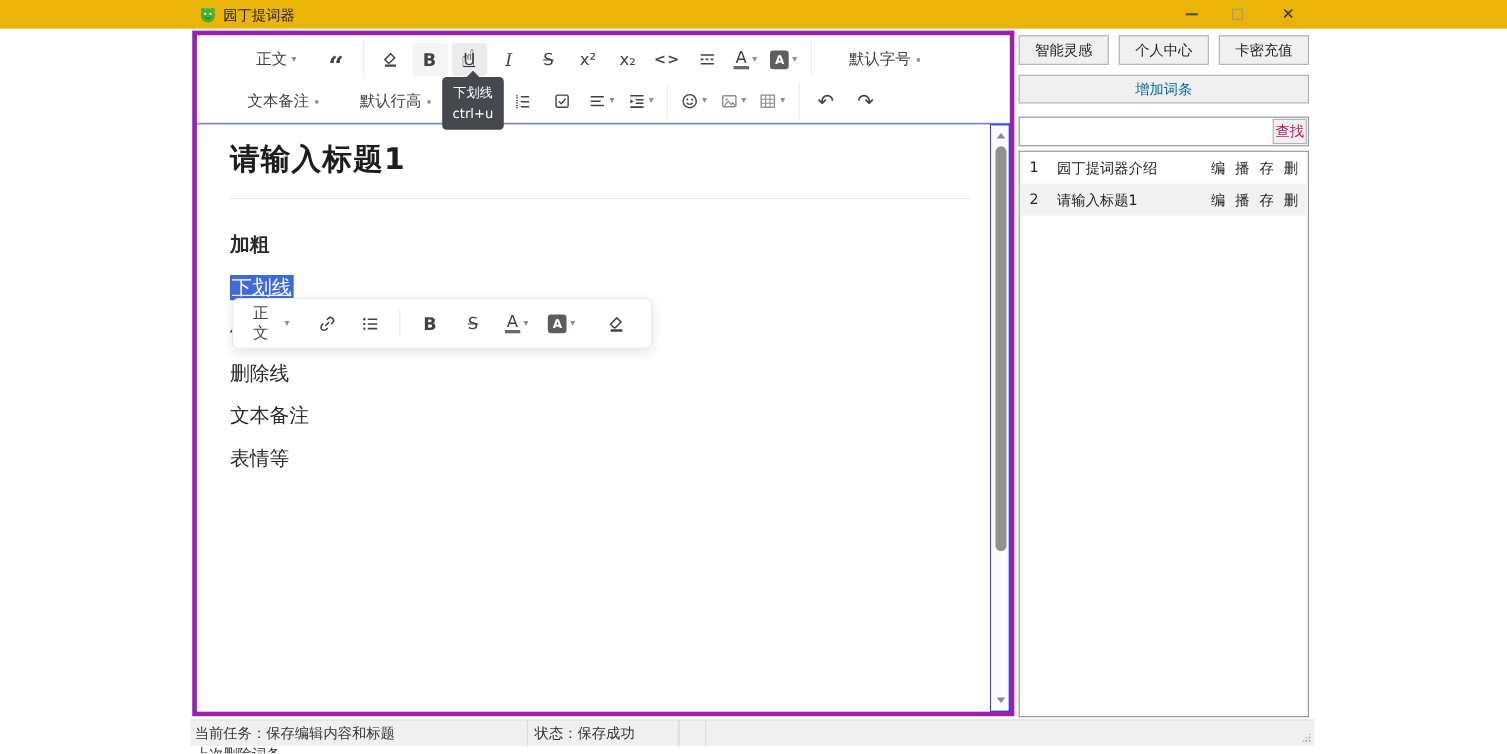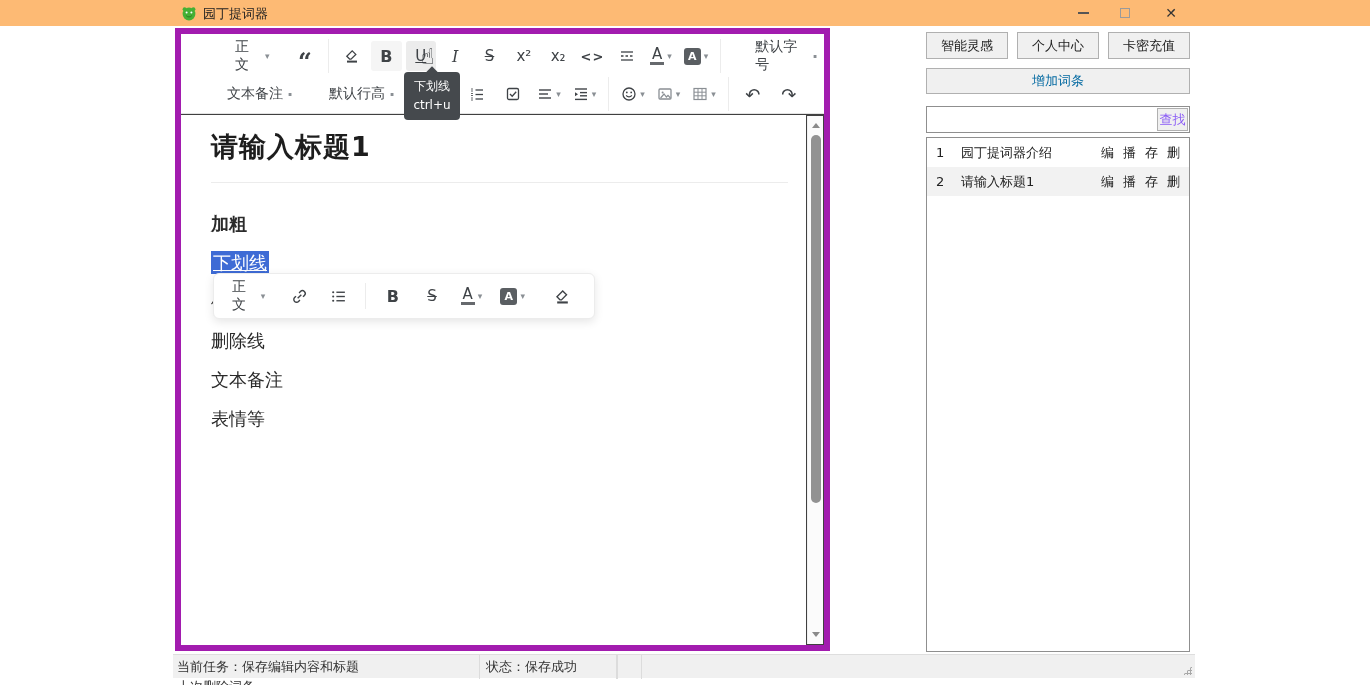--- a/index.html
+++ b/index.html
@@ -1,29 +1,29 @@
 <!DOCTYPE html>
 <html><head>
 <meta charset="utf-8">
 <style>
   * { box-sizing: border-box; margin: 0; padding: 0; }
   body { background:#fff; font-family:"DejaVu Sans","Liberation Sans",sans-serif; }
   .canvas { position:relative; width:1370px; height:685px; background:#fff; overflow:hidden; color:#333; }
 
   
-  .titlebar { position:absolute; left:0; top:0; width:100%; height:26px; background:#fdba74; }
+  .titlebar { position:absolute; left:0; top:0; width:100%; height:26px; background:#eab308; }
   .app-icon { position:absolute; left:181px; top:5px; width:16px; height:16px; }
   .app-title { position:absolute; left:203px; top:5px; font-size:13px; color:#222; }
   .win-btn { position:absolute; top:0; width:34px; height:25px; display:flex; align-items:center; justify-content:center; color:#444; }
   .btn-min { left:1066px; } .btn-max { left:1108px; } .btn-close { left:1154px; font-size:14px; color:#333; }
   .min-glyph { width:11px; height:0; border-top:2px solid #555; }
   .max-glyph { width:10px; height:10px; border:1px solid #9a9a9a; }
 
   
-  .editor-panel { position:absolute; left:175px; top:28px; width:655px; height:623px; border:6px solid #a21caf; background:#404040; }
+  .editor-panel { position:absolute; left:175px; top:28px; width:747px; height:623px; border:4px solid #a21caf; background:#1d4ed8; }
   .toolbar { position:relative; height:80px; border-bottom:1px solid #e3e3e3; background:#fff; }
   .trow { display:flex; align-items:center; height:40px; }
   .row1 { padding-left:48px; padding-top:4px; }
   .row2 { padding-left:40px; }
   .tbtn { width:32px; height:30px; margin:0 2px; display:flex; align-items:center; justify-content:center; color:#3f4347; font-size:15px; border-radius:3px; position:relative; }
   .tbtn.wide { width:auto; padding:0 4px; }
   .hover-bg-light { background:#f5f5f5; }
   .hover-bg { background:#ececec; }
   .drop { height:30px; padding:0 6px; display:flex; align-items:center; gap:4px; font-size:14px; color:#3f4347; }
   .drop::after { content:"▾"; font-size:9px; color:#8a8f94; }
@@ -71,21 +71,21 @@
   .tri-down { width:0; height:0; border-left:4px solid transparent; border-right:4px solid transparent; border-top:5px solid #8a8a8a; }
   .sb-thumb { position:absolute; left:3px; top:19px; width:10px; height:368px; background:#929292; border-radius:6px; }
 
   
   .sidebar { position:absolute; left:926px; top:28px; width:264px; height:623px; background:#fff; }
   .side-top { display:flex; gap:9px; margin-top:4px; }
   .side-btn { flex:1; height:27px; background:#f0f0f0; border:1px solid #b0b0b0; font-size:13px; color:#222; display:flex; align-items:center; justify-content:center; }
   .add-btn { width:100%; height:26px; margin-top:9px; background:#f0f0f0; border:1px solid #b0b0b0; font-size:13px; color:#0369a1; display:flex; align-items:center; justify-content:center; }
   .search-row { position:relative; margin-top:12px; height:27px; border:1px solid #8f8f8f; background:#fff; }
   .search-input { position:absolute; left:0; top:0; width:100%; height:100%; border:none; outline:none; font-size:13px; padding:0 36px 0 6px; background:transparent; }
-  .find-btn { position:absolute; right:1px; top:1px; bottom:1px; width:31px; background:#f0f0f0; border:1px solid #b0b0b0; font-size:13px; color:#8b5cf6; display:flex; align-items:center; justify-content:center; }
+  .find-btn { position:absolute; right:1px; top:1px; bottom:1px; width:31px; background:#f0f0f0; border:1px solid #b0b0b0; font-size:13px; color:#be185d; display:flex; align-items:center; justify-content:center; }
   .entry-list { margin-top:4px; height:515px; border:1px solid #8f8f8f; background:#fff; overflow:hidden; }
   .entry { height:29px; display:flex; align-items:center; font-size:13px; color:#222; padding:0 9px; }
   .entry.alt { background:#f2f2f2; }
   .e-index { width:25px; }
   .e-title { flex:1; }
   .e-actions { display:flex; gap:9px; }
   .e-act { color:#222; }
 
   
   .statusbar { position:absolute; left:173px; top:654px; width:1022px; height:24px; background:#f0f0f0; border-top:1px solid #dedede; display:flex; align-items:center; font-size:13px; color:#333; }

